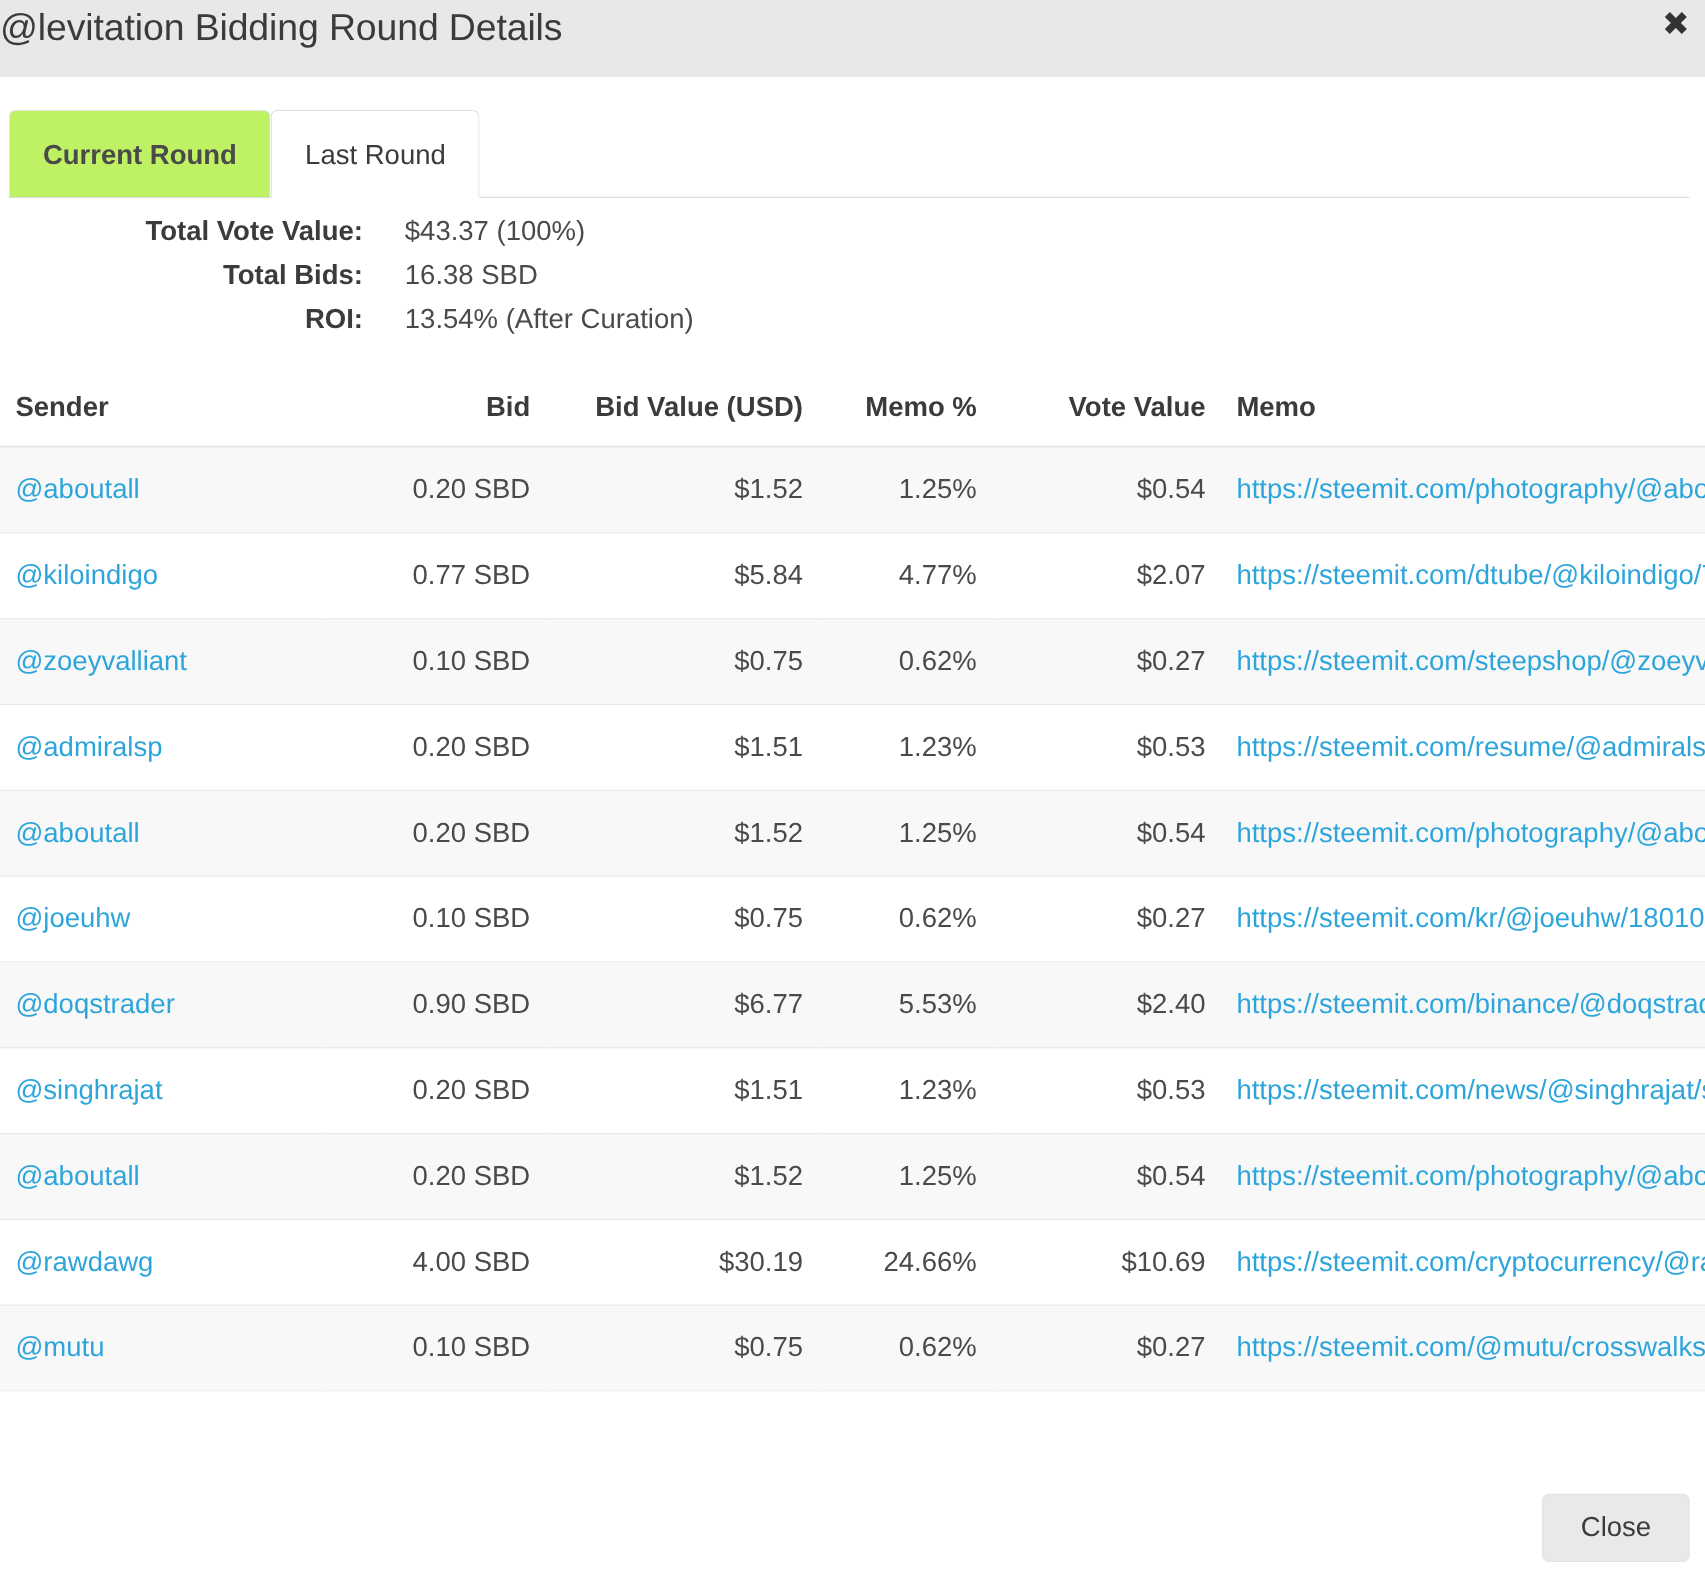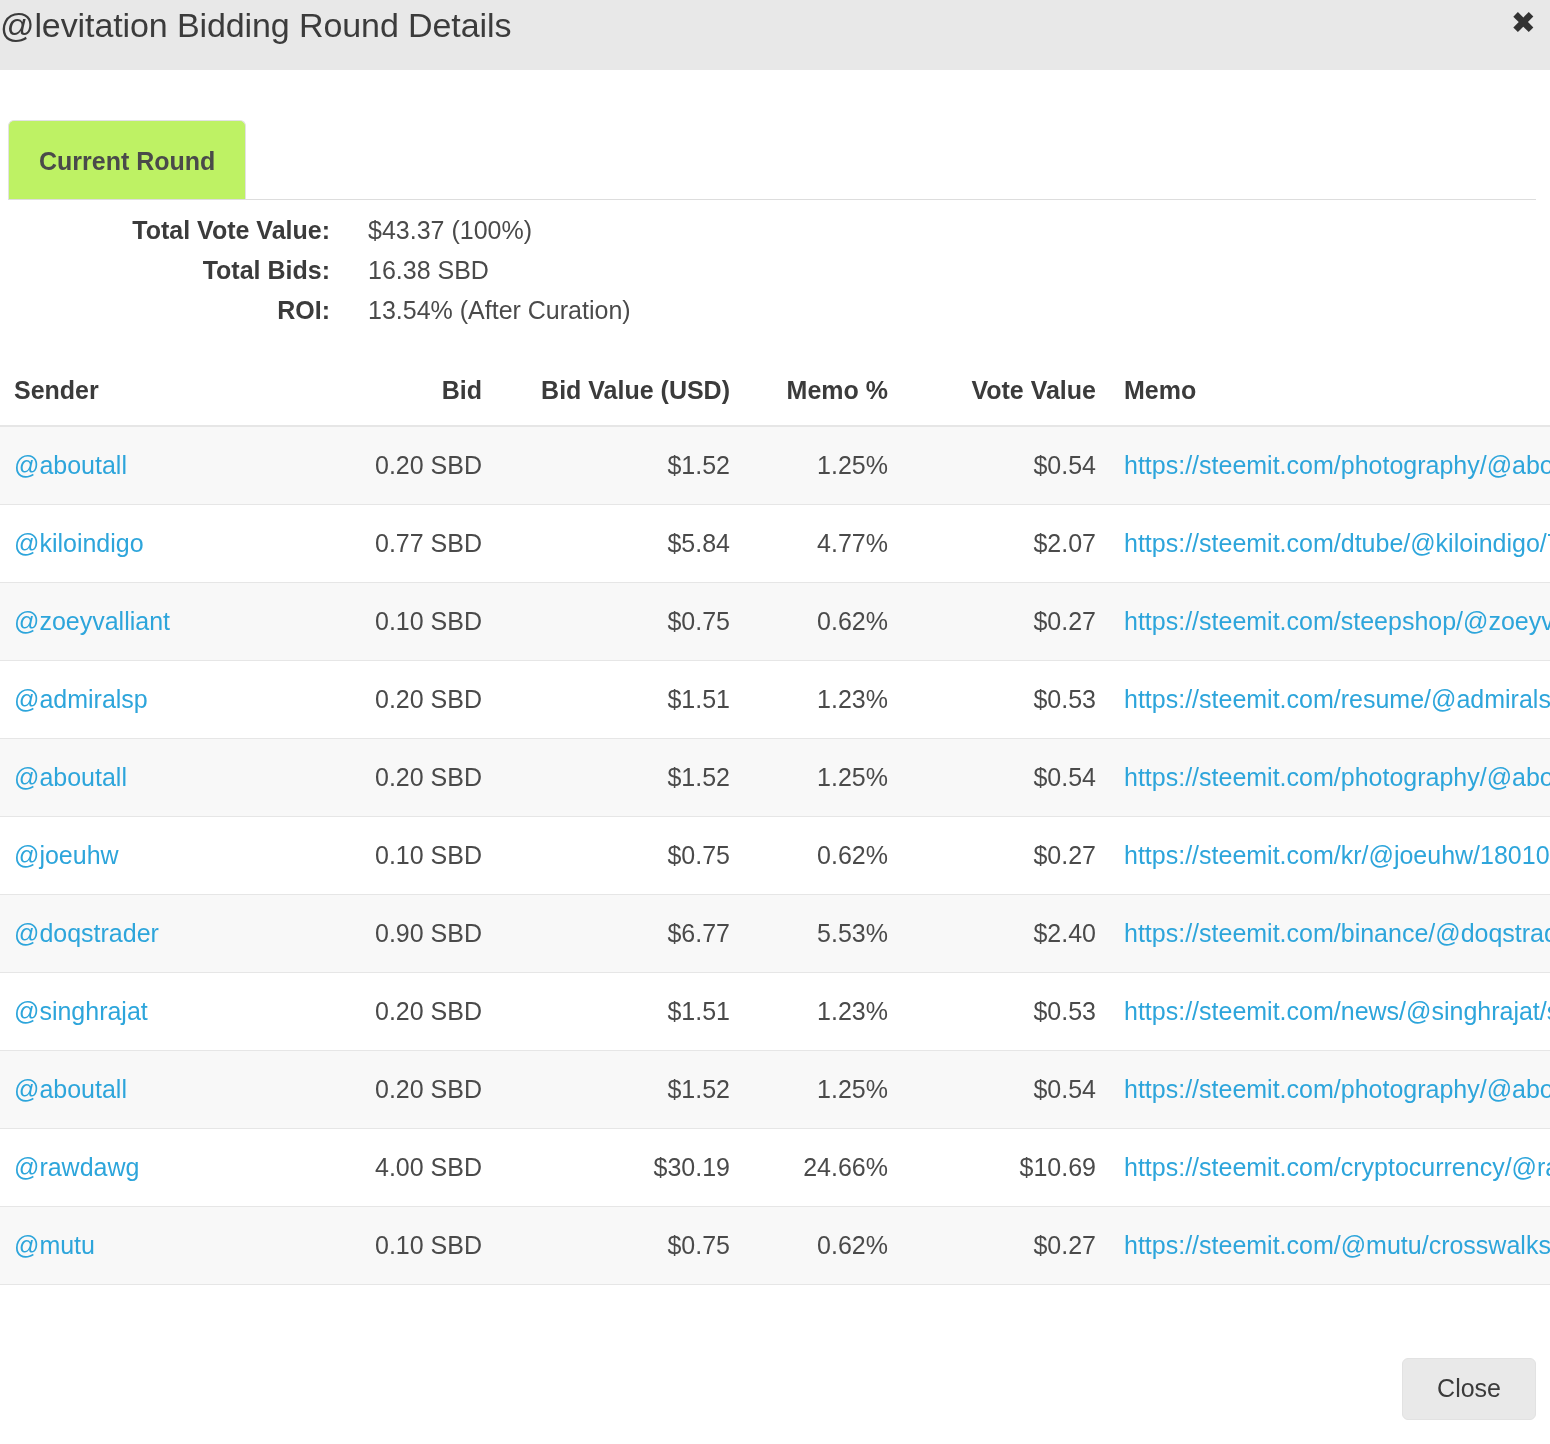--- a/index.html
+++ b/index.html
@@ -15,21 +15,20 @@
     overflow: hidden;
   }
 
   .modal {
     width: 1550px;
     height: 1444px;
     position: relative;
     display: flex;
     flex-direction: column;
     background: #ffffff;
-    gap: 20px;
   }
 
   
   .modal-header {
     height: 70px;
     background: #e8e8e8;
     position: relative;
     flex: 0 0 auto;
   }
   .modal-title {
@@ -234,20 +233,21 @@
   <div class="modal-header">
     <div class="modal-title">@levitation Bidding Round Details</div>
     <div class="close-x">✖</div>
   </div>
 
   <div class="modal-body">
 
     <div class="tabs">
       <div class="tab-strip">
         <div class="tab inactive">Current Round</div>
+        <div class="tab active">Last Round</div>
       </div>
       <div class="tab-underline"></div>
     </div>
 
     <div class="summary">
       <div class="summary-row">
         <div class="summary-label">Total Vote Value:</div>
         <div class="summary-value">$43.37 (100%)</div>
       </div>
       <div class="summary-row">

